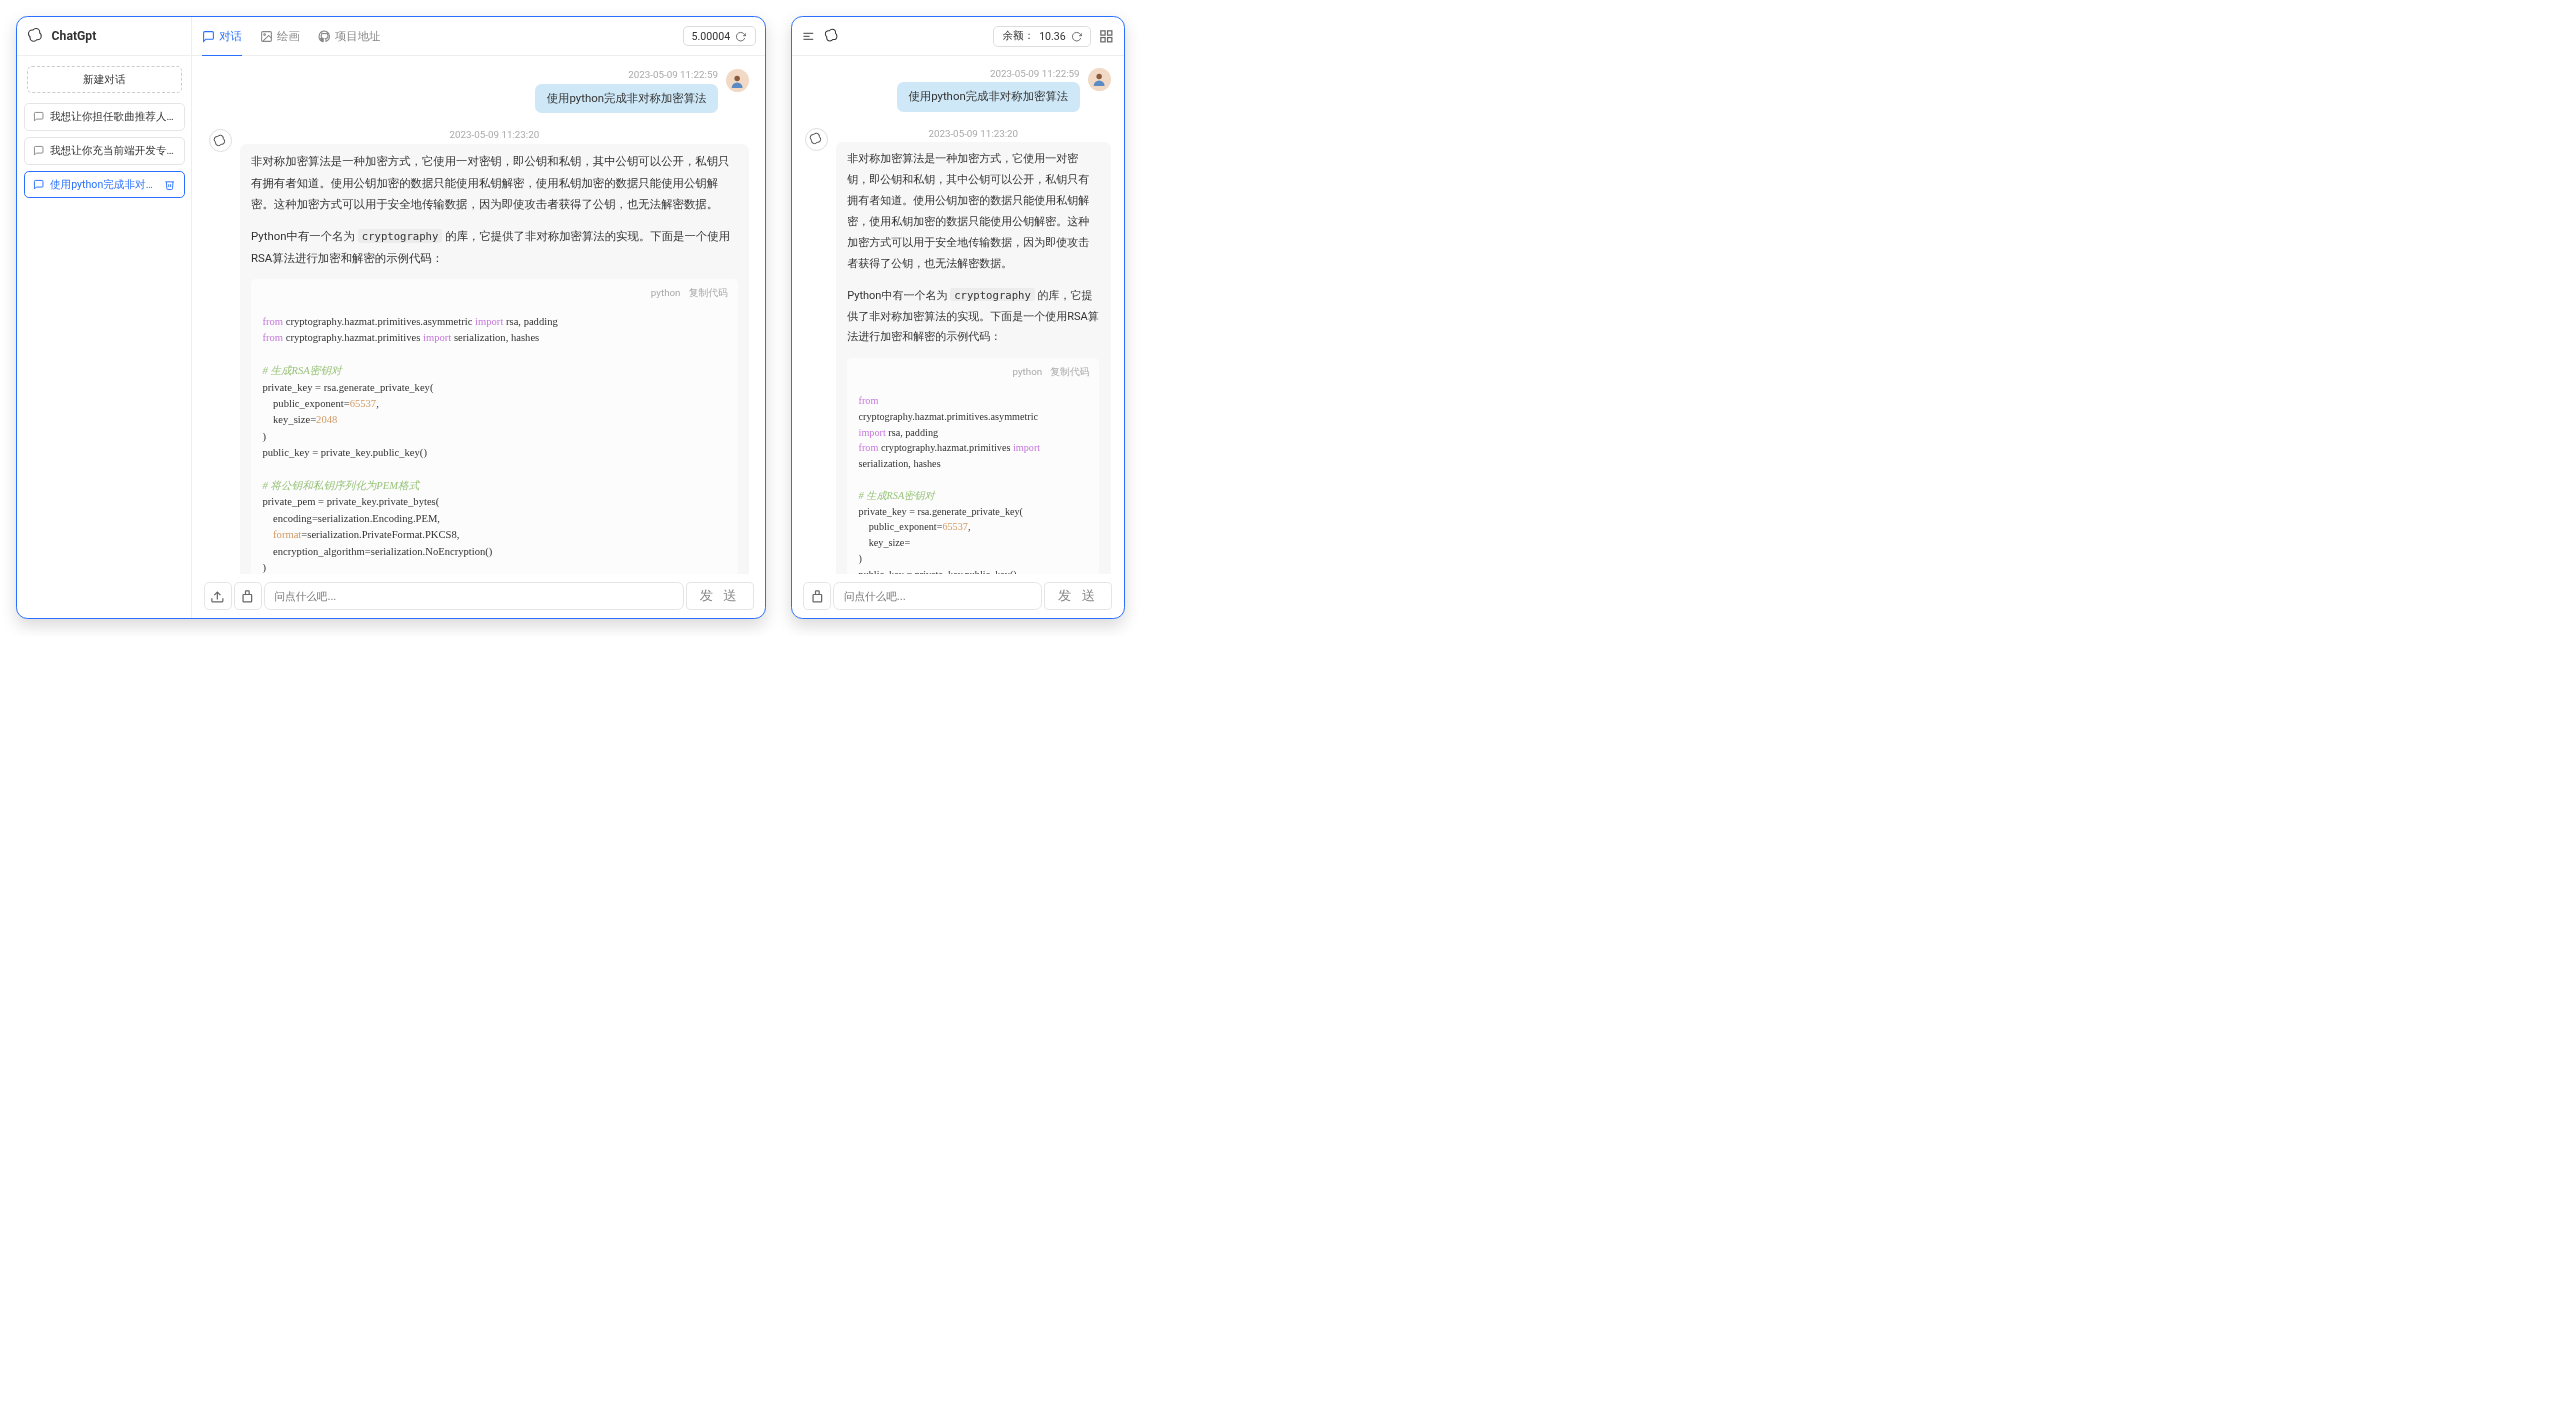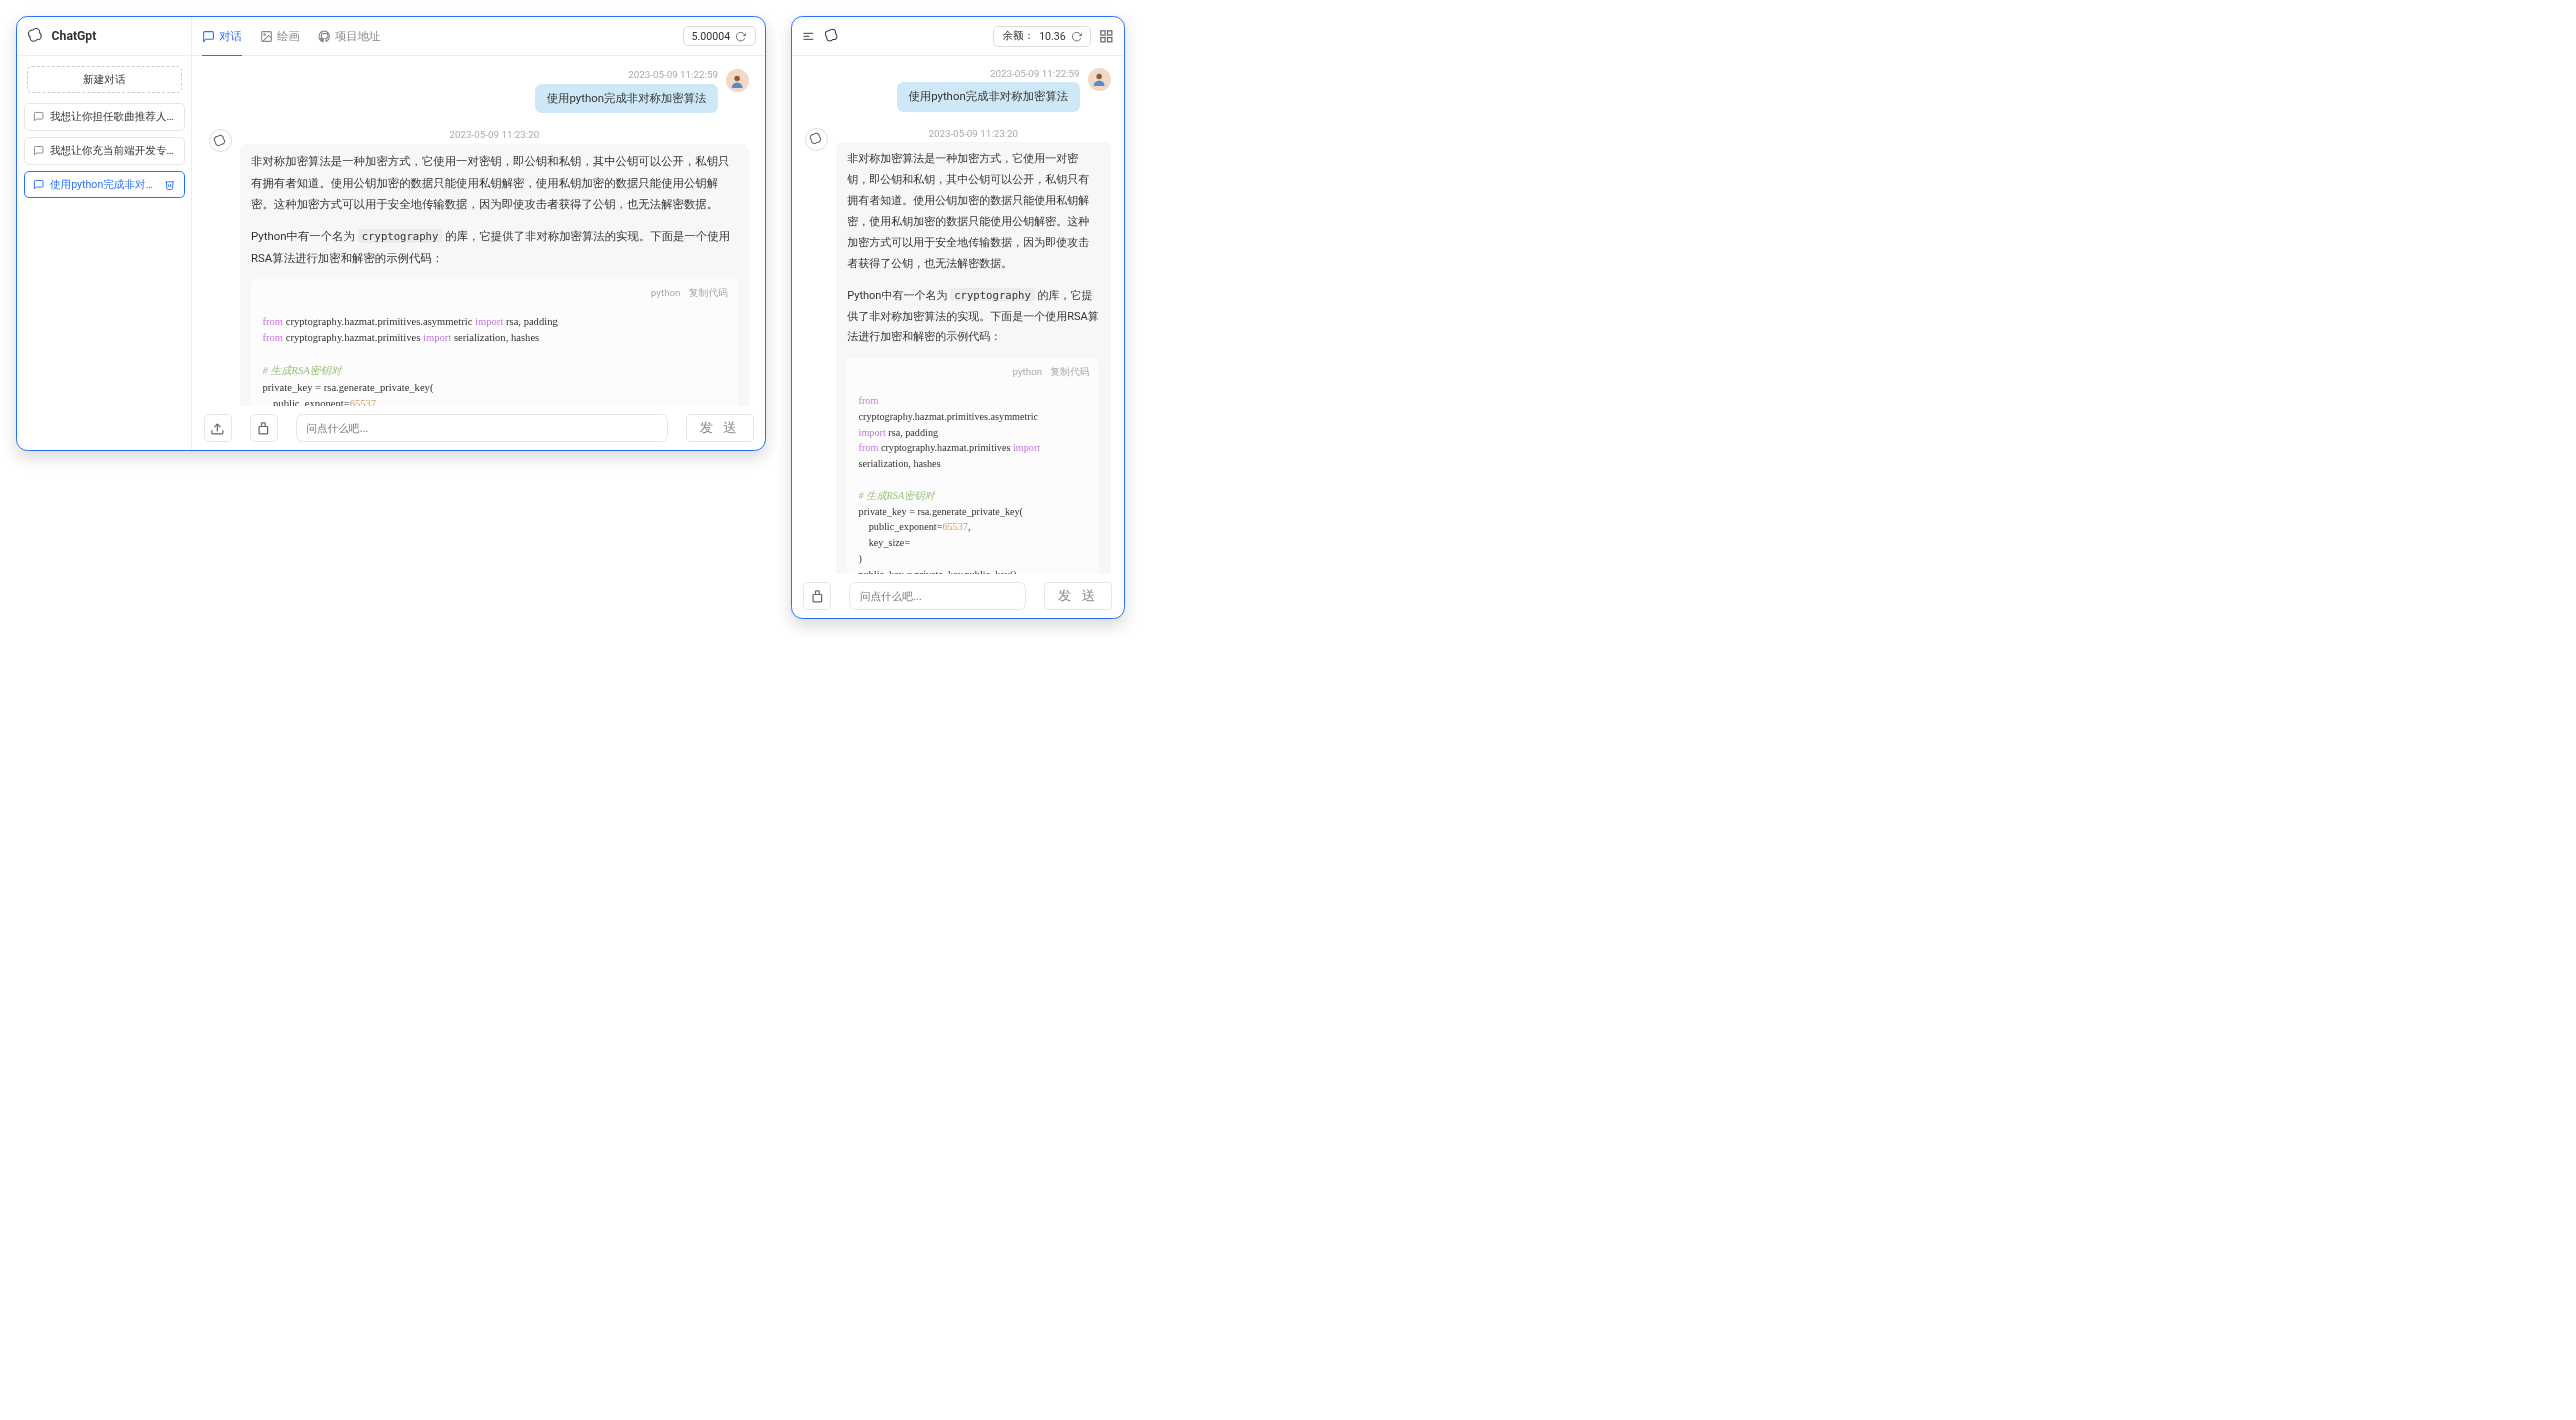--- a/index.html
+++ b/index.html
@@ -1,19 +1,19 @@
 <!DOCTYPE html>
 <html style="font-size:13px"><head>
 <meta charset="utf-8">
 <style>
 * { margin: 0; padding: 0; box-sizing: border-box; }
 body { font-family: -apple-system, BlinkMacSystemFont, "Segoe UI", Roboto, sans-serif; background: #fff; padding: 16.3px; font-size: 11.4px; color: #333; }
 .container { display: flex; gap: 24.4px; }
 .panel { border: 1.6px solid #2970ff; border-radius: 11.4px; overflow: hidden; box-shadow: 0 6.5px 16.3px rgba(0,0,0,0.15); background: #fff; display: flex; flex-direction: column; }
-.panel-left { width: 750px; height: 435px; flex-direction: row; }
+.panel-left { width: 750px; height: 603px; flex-direction: row; }
 .panel-right { width: 334px; height: 603px; }
 
 
 .sidebar { width: 175px; border-right: 0.8px solid #eee; display: flex; flex-direction: column; }
 .topbar { height: 39px; border-bottom: 0.8px solid #eee; display: flex; align-items: center; padding: 0 9.8px; gap: 6.5px; }
 .logo-icon { width: 18px; height: 18px; }
 .app-title { font-weight: 700; font-size: 12.2px; }
 .tabs { display: flex; align-items: center; gap: 18px; margin-left: 24.4px; }
 .tab { display: flex; align-items: center; gap: 4.1px; color: #888; cursor: pointer; font-size: 11.4px; height: 39px; }
 .tab.active { color: #2970ff; border-bottom: 1.6px solid #2970ff; margin-bottom: -0.8px; }
@@ -54,21 +54,21 @@
 
 .code-block { background: #fcfcfc; border-radius: 4.9px; margin-top: 6.5px; overflow: hidden; }
 .code-header { display: flex; justify-content: flex-end; gap: 8.1px; padding: 4.9px 9.8px; color: #aaa; font-size: 9.8px; }
 .code-content { padding: 6.5px 11.4px 11.4px; font-family: Liberation Serif, serif; font-size: 10.6px; line-height: 1.55; white-space: pre; overflow-x: auto; }
 .kw-from { color: #c678dd; }
 .kw-import { color: #c678dd; }
 .cmt { color: #98c379; font-style: italic; }
 .num { color: #d19a66; }
 .arg { color: #d19a66; }
 
-.input-bar { display: flex; gap: 18px; padding: 8.1px 11.4px; align-items: flex-start; border-top: 0; }
+.input-bar { display: flex; gap: 2px; padding: 8.1px 11.4px; align-items: flex-start; border-top: 0; }
 .icon-btn { border: 0.8px solid #e5e5e5; border-radius: 4.9px; width: 28px; height: 28px; display: flex; align-items: center; justify-content: center; cursor: pointer; color: #666; }
 .chat-input { flex: 1; border: 0.8px solid #e5e5e5; border-radius: 6.5px; padding: 6.5px 9.8px; font-size: 10.6px; outline: none; height: 28px; }
 .send-btn { border: 0.8px solid #e5e5e5; border-radius: 4px; padding: 0 13px; height: 28px; cursor: pointer; background: #fff; color: #888; letter-spacing: 3.3px; }
 
 
 .panel-right .topbar2 { height: 39px; border-bottom: 0.8px solid #eee; display: flex; align-items: center; padding: 0 9.8px; gap: 8.1px; }
 .spacer { flex: 1; }
 .grid-icon { width: 14.7px; height: 14.7px; }
 .panel-right .chat-body { flex: 1; overflow-y: auto; padding: 11.4px 13px; }
 .panel-right .bubble.bot { font-size: 11px; }

